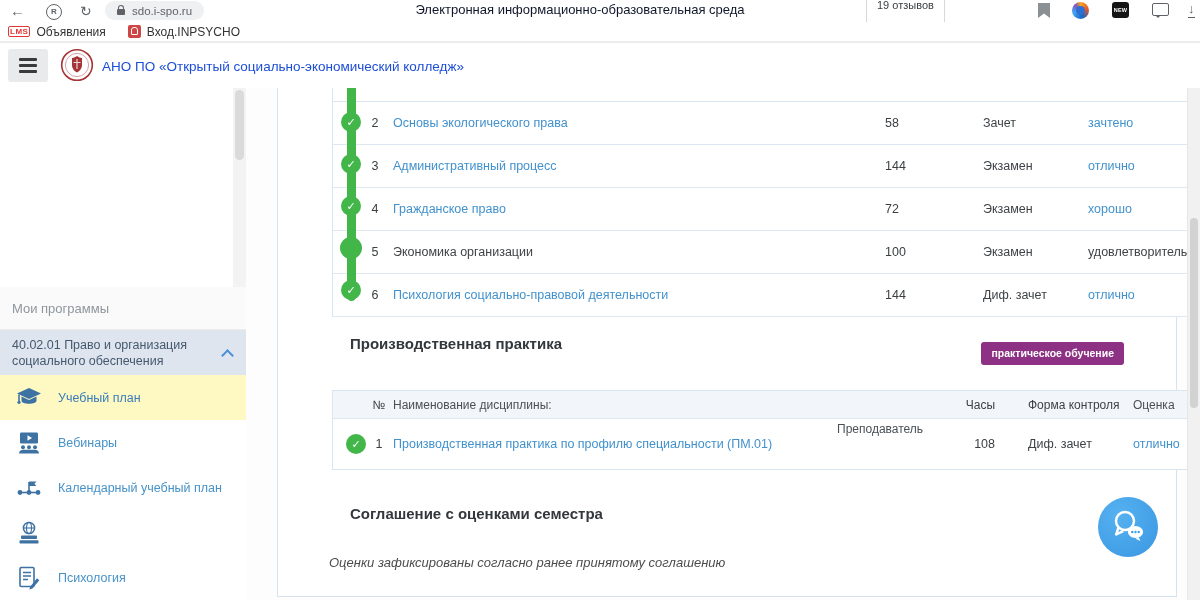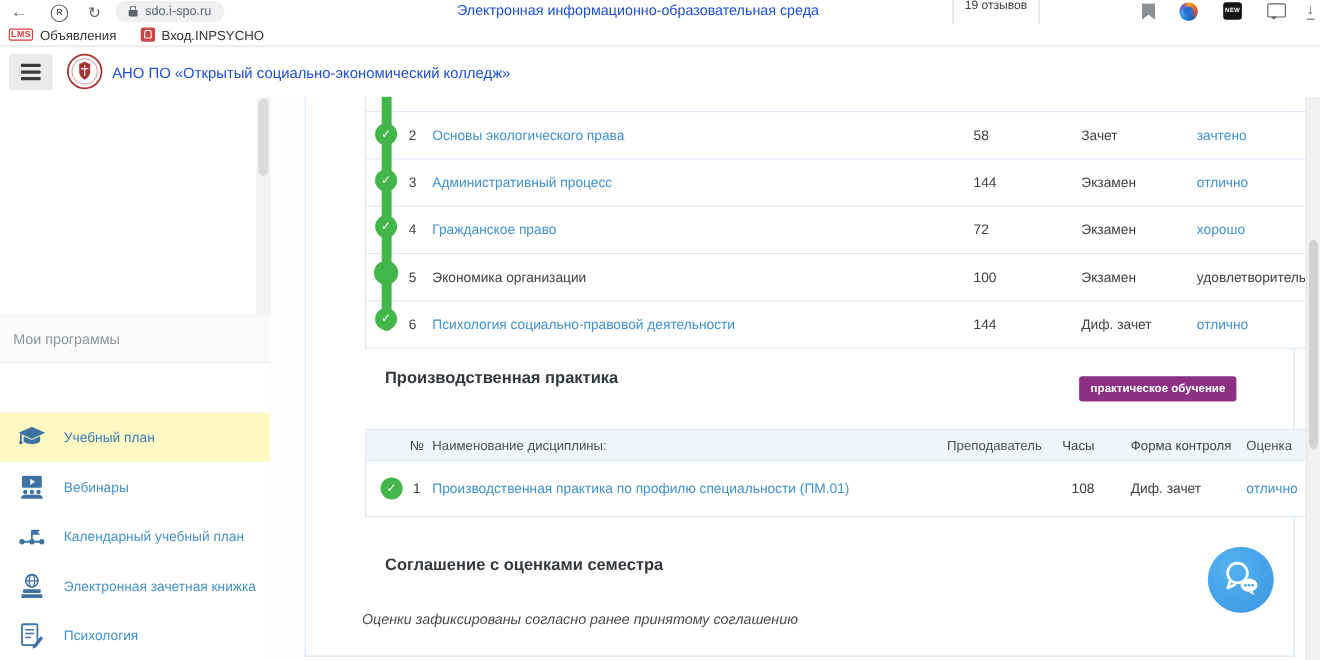--- a/index.html
+++ b/index.html
@@ -10,21 +10,21 @@
   #browser-bar{position:absolute;top:0;left:0;width:1200px;height:22px;background:#fff;}
   .nav-glyph{position:absolute;color:#5f6368;font-size:15px;line-height:22px;}
   #reader-ic{position:absolute;left:46px;top:4px;width:14px;height:14px;border:1.4px solid #5f6368;
              border-radius:50%;font-size:8px;color:#5f6368;text-align:center;line-height:13px;font-weight:bold;}
   #url-pill{position:absolute;left:105px;top:1px;height:19px;background:#eef0f2;border-radius:10px;
             display:flex;align-items:center;padding:0 12px;gap:7px;}
   #url-text{font-size:11.5px;color:#5f6368;}
   .lock{width:8px;height:6px;background:#5f6368;border-radius:1px;position:relative;margin-top:3px;}
   .lock::before{content:'';position:absolute;top:-4px;left:1px;width:4px;height:3px;
                 border:1.4px solid #5f6368;border-bottom:none;border-radius:3px 3px 0 0;}
-  #tab-title{position:absolute;left:580px;top:2px;transform:translateX(-50%);font-size:13px;color:#1d4ed8;white-space:nowrap;}
+  #tab-title{position:absolute;left:580px;top:2px;transform:translateX(-50%);font-size:13px;color:#0f172a;white-space:nowrap;}
   #reviews-badge{position:absolute;left:866px;top:-5px;height:24px;background:#fff;border:1px solid #d5d8dc;
                  border-radius:4px;padding:3px 10px 6px;font-size:11px;color:#3c4043;white-space:nowrap;}
   #reviews-underline{position:absolute;left:7px;right:7px;bottom:2px;height:3px;border-radius:2px;
                  background:linear-gradient(to right,#5fbd68 0 93%,#e05d4d 93% 100%);}
   #bookmark-ic{position:absolute;left:1038px;top:3px;width:12px;height:15px;background:#8b9095;
                clip-path:polygon(0 0,100% 0,100% 100%,50% 70%,0 100%);}
   #bcircle-ic{position:absolute;left:1072px;top:2px;width:17px;height:17px;border-radius:50%;
               background:conic-gradient(#f5a623,#e8562a 22%,#1565c0 45%,#42a5f5 70%,#7e57c2 88%,#f5a623);}
   #bcircle-ic::after{content:'';position:absolute;left:4px;top:4px;width:9px;height:9px;border-radius:50%;background:#2b6fd4;}
   #new-ic{position:absolute;left:1112px;top:2px;width:17px;height:16px;background:#151515;border-radius:3px;
@@ -100,21 +100,21 @@
 
   
   #practice-title{position:absolute;left:72px;top:247px;font-size:15px;font-weight:bold;color:#33383d;}
   #practice-badge{position:absolute;right:52px;top:254px;height:23px;line-height:23px;background:#8c3184;
                   color:#fff;font-size:10.5px;font-weight:bold;border-radius:3px;padding:0 10px;cursor:pointer;}
   #practice-table{position:absolute;left:54px;top:302px;width:857px;border:1px solid #d9e6f2;box-sizing:border-box;background:#fff;}
   #practice-head{position:relative;height:27px;background:#f2f5f9;font-size:12px;color:#4a5056;}
   #practice-row{position:relative;height:50px;border-top:1px solid #dce8f4;font-size:12.5px;}
   .p-num{left:34px;width:24px;text-align:center;color:#3c4043;}
   .p-name{left:60px;}
-  .p-teacher{left:528px;}
+  .p-teacher{left:504px;margin-top:24px;}
   .p-hours{left:602px;width:60px;text-align:right;color:#3c4043;}
   .p-control{left:695px;color:#3f4347;}
   .p-grade{left:800px;}
   #practice-check{position:absolute;left:13px;top:15px;width:20px;height:20px;border-radius:50%;background:#43b64a;
                   color:#fff;font-size:11px;font-weight:bold;text-align:center;line-height:20px;}
 
   
   #agreement-title{position:absolute;left:72px;top:417px;font-size:15px;font-weight:bold;color:#33383d;}
   #agreement-note{position:absolute;left:51px;top:467px;font-size:13px;font-style:italic;color:#4c4c4c;}
 
@@ -213,20 +213,24 @@
       </svg>
   </span>
 </div>
 
 <div id="sidebar">
   <div id="side-empty"></div>
   <div id="side-scrollbar">
     <div id="side-scroll-thumb"></div>
   </div>
   <div id="side-progs">Мои программы</div>
+  <div id="side-program">
+    <span>40.02.01 Право и организация социального обеспечения</span>
+    <span class="chev-up"></span>
+  </div>
   <div id="side-nav">
       <div class="side-item active">
         <span class="side-icon">
           <svg viewBox="0 0 26 22" width="26" height="22">
             <path d="M13 1 25 6.5 13 12 1 6.5Z" fill="#3e72a3"></path>
             <path d="M5.5 9.5v4.2c0 1.7 3.4 3 7.5 3s7.5-1.3 7.5-3V9.5L13 12.9Z" fill="#3e72a3"></path>
             <path d="M3 7.5v6.5" stroke="#3e72a3" stroke-width="1.6"></path>
             <circle cx="3" cy="15.3" r="1.6" fill="#3e72a3"></circle>
           </svg>
         </span>
@@ -261,21 +265,20 @@
       <div class="side-item">
         <span class="side-icon">
           <svg viewBox="0 0 24 24" width="24" height="24">
             <circle cx="12" cy="7" r="5.6" fill="none" stroke="#3e72a3" stroke-width="1.5"></circle>
             <ellipse cx="12" cy="7" rx="2.5" ry="5.6" fill="none" stroke="#3e72a3" stroke-width="1.1"></ellipse>
             <path d="M6.6 7h10.8" stroke="#3e72a3" stroke-width="1.1"></path>
             <rect x="4" y="14.6" width="16" height="3.4" rx="0.8" fill="#3e72a3"></rect>
             <rect x="2.5" y="19.2" width="19" height="3.4" rx="0.8" fill="#3e72a3"></rect>
           </svg>
         </span>
-        <span class="side-label">Электронная зачетная книжка</span>
       </div>
       <div class="side-item">
         <span class="side-icon">
           <svg viewBox="0 0 22 24" width="22" height="24">
             <rect x="2" y="1.5" width="14" height="19" rx="1.2" fill="none" stroke="#3e72a3" stroke-width="1.6"></rect>
             <path d="M5 6.5h8M5 10h8M5 13.5h5" stroke="#3e72a3" stroke-width="1.4"></path>
             <path d="M12.2 20.8 19 12.3l2.3 1.9-6.8 8.4-3.2 1Z" fill="#3e72a3"></path>
           </svg>
         </span>
         <span class="side-label">Психология</span>

